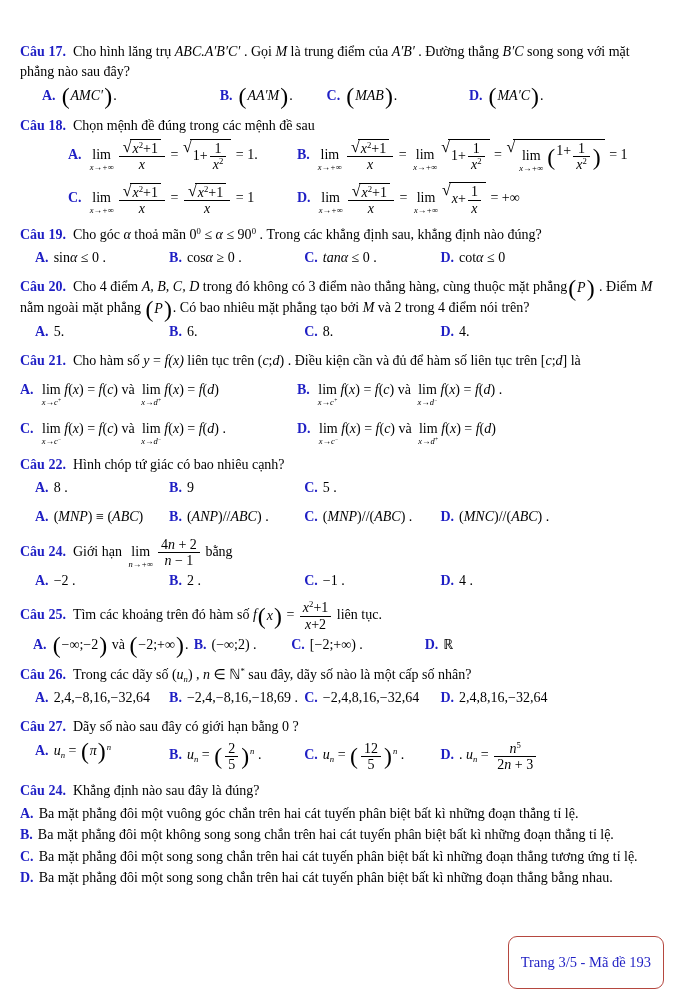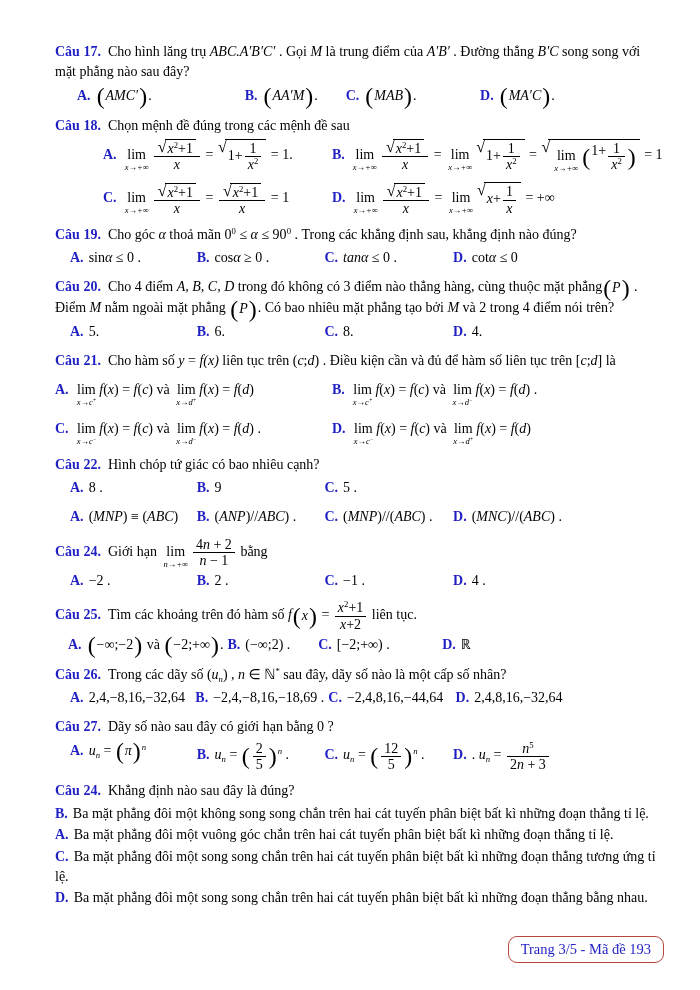--- a/index.html
+++ b/index.html
@@ -7,21 +7,21 @@
     --text:#000;
     --footer-border:#b5473f;
     --bg:#fff;
   }
   html,body{margin:0;padding:0;}
   body{
     width:700px;height:990px;background:var(--bg);
     font-family:"Liberation Serif",serif;color:var(--text);
     font-size:14px;line-height:1.45;overflow:hidden;position:relative;
   }
-  .page{padding:42px 36px 0 55px;}
+  .page{padding:42px 36px 0 20px;}
   .question{margin-bottom:9px;}
   .q-label{color:var(--blue);font-weight:bold;margin-right:7px;}
   .q-text{}
   .q-options{display:grid;margin-top:3px;column-gap:4px;}
   .q-options .option{white-space:nowrap;}
   .q-options.list .option{white-space:normal;display:block;}
   .opt-letter{color:var(--blue);font-weight:bold;margin-right:5px;}
   .opt-body{}
   
   .row4a{padding-left:22px;grid-template-columns:1.62fr 0.96fr 1.29fr 1.82fr;}
@@ -44,21 +44,21 @@
   .mlim-b{font-size:8.5px;font-style:italic;margin-top:1px;}
   .msup{font-size:0.62em;vertical-align:0.55em;line-height:0;}
   .msub{font-size:0.62em;vertical-align:-0.3em;line-height:0;}
   .mpar{display:inline-flex;align-items:center;vertical-align:middle;}
   .mpar-p{font-size:1.7em;font-weight:200;line-height:0;font-style:normal;padding:0 1px;}
   .mpar-c{display:inline-flex;}
   
   .footer-box{
     position:absolute;top:936px;right:36px;
     border:1.6px solid var(--footer-border);border-radius:9px;
-    padding:2px 12px;color:var(--blue);font-size:14.5px;background:#fff;
+    padding:15px 12px;color:var(--blue);font-size:14.5px;background:#fff;
   }
 </style>
 </head>
 <body>
 
 <div class="page">
   <main id="question-list">
   <section class="question">
     <div class="q-head">
       <span class="q-label">Câu 17.</span><span class="q-text m">Cho hình lăng trụ <span class="mit">ABC.A′B′C′</span> . Gọi <span class="mit">M</span> là trung điểm của <span class="mit">A′B′</span> . Đường thẳng <span class="mit">B′C</span> song song với mặt phẳng nào sau đây?</span>
@@ -325,21 +325,21 @@
         </div>
   </section>
 
   <section class="question">
     <div class="q-head">
       <span class="q-label">Câu 26.</span><span class="q-text m">Trong các dãy số (<span class="mit">u</span><span class="msub"><span class="mit">n</span></span>) , <span class="mit">n</span> ∈ ℕ<span class="msup">*</span> sau đây, dãy số nào là một cấp số nhân?</span>
     </div>
     <div class="q-options row4b">
           <div class="option"><span class="opt-letter">A.</span><span class="opt-body m">2,4,−8,16,−32,64</span></div>
           <div class="option"><span class="opt-letter">B.</span><span class="opt-body m">−2,4,−8,16,−18,69 .</span></div>
-          <div class="option"><span class="opt-letter">C.</span><span class="opt-body m">−2,4,8,16,−44,64</span></div>
+          <div class="option"><span class="opt-letter">C.</span><span class="opt-body m">−2,4,8,16,−32,64</span></div>
           <div class="option"><span class="opt-letter">D.</span><span class="opt-body m">2,4,8,16,−32,64</span></div>
         </div>
   </section>
 
   <section class="question">
     <div class="q-head">
       <span class="q-label">Câu 27.</span><span class="q-text m">Dãy số nào sau đây có giới hạn bằng 0  ?</span>
     </div>
     <div class="q-options row4b">
           <div class="option"><span class="opt-letter">A.</span><span class="opt-body m"><span class="mit">u</span><span class="msub"><span class="mit">n</span></span> = <span class="mpar">
@@ -374,22 +374,22 @@
                 <span class="mden">2<span class="mit">n</span> + 3</span>
               </span></span></div>
         </div>
   </section>
 
   <section class="question">
     <div class="q-head">
       <span class="q-label">Câu 24.</span><span class="q-text m">Khẳng định nào sau đây là đúng?</span>
     </div>
     <div class="q-options list">
+          <div class="option"><span class="opt-letter">A.</span><span class="opt-body m">Ba mặt phẳng đôi một vuông góc chắn trên hai cát tuyến phân biệt bất kì những đoạn thẳng tỉ lệ.</span></div>
           <div class="option"><span class="opt-letter">B.</span><span class="opt-body m">Ba mặt phẳng đôi một không song song chắn trên hai cát tuyến phân biệt bất kì những đoạn thẳng tỉ lệ.</span></div>
-          <div class="option"><span class="opt-letter">A.</span><span class="opt-body m">Ba mặt phẳng đôi một vuông góc chắn trên hai cát tuyến phân biệt bất kì những đoạn thẳng tỉ lệ.</span></div>
           <div class="option"><span class="opt-letter">C.</span><span class="opt-body m">Ba mặt phẳng đôi một song song chắn trên hai cát tuyến phân biệt bất kì những đoạn thẳng tương ứng tỉ lệ.</span></div>
           <div class="option"><span class="opt-letter">D.</span><span class="opt-body m">Ba mặt phẳng đôi một song song chắn trên hai cát tuyến phân biệt bất kì những đoạn thẳng bằng nhau.</span></div>
         </div>
   </section>
 </main>
 </div>
 
 <div class="footer-box">
   <span>Trang 3/5 - Mã đề 193</span>
 </div>

